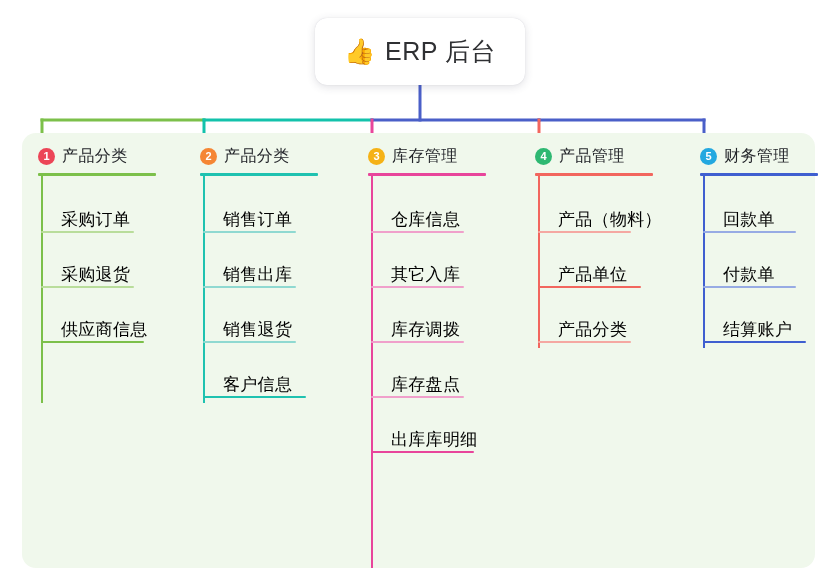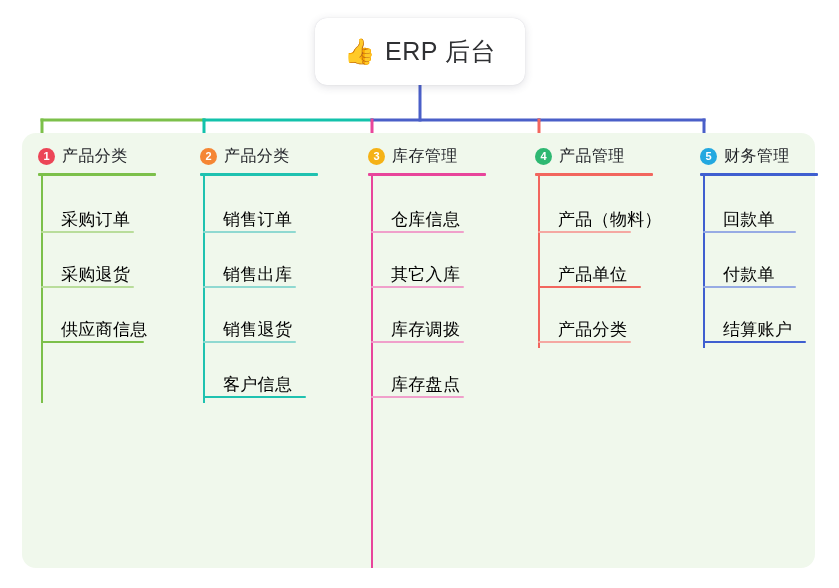--- a/index.html
+++ b/index.html
@@ -228,20 +228,24 @@
             <div class="item-rule" style="background: rgb(240, 160, 203);"></div>
           </div>
           <div class="item">
             <span class="item-label">库存调拨</span>
             <div class="item-rule" style="background: rgb(240, 160, 203);"></div>
           </div>
           <div class="item">
             <span class="item-label">库存盘点</span>
             <div class="item-rule" style="background: rgb(240, 160, 203);"></div>
           </div>
+          <div class="item">
+            <span class="item-label">出库库明细</span>
+            <div class="item-rule" style="background: rgb(232, 69, 155); width: 103px;"></div>
+          </div>
         </div>
       </div>
       <div class="column" style="left: 505px;">
         <div class="col-header">
           <span class="badge" style="background: rgb(46, 184, 114);">4</span>
           <span class="col-title">产品管理</span>
         </div>
         <div class="col-rule" style="background: rgb(242, 102, 94);"></div>
         <div class="spine" style="background: rgb(242, 102, 94); height: 174px;"></div>
         <div class="items">

